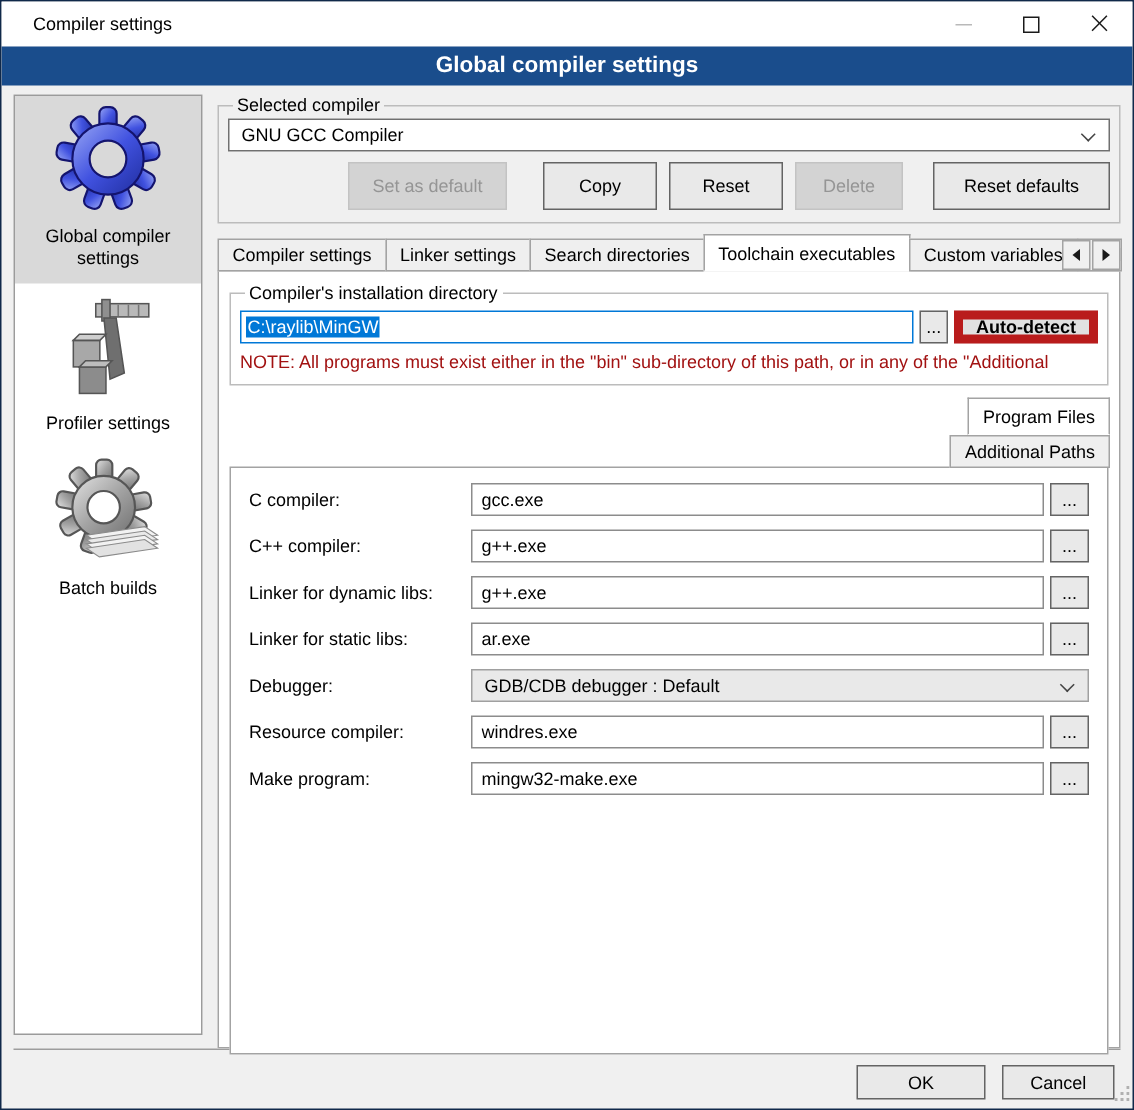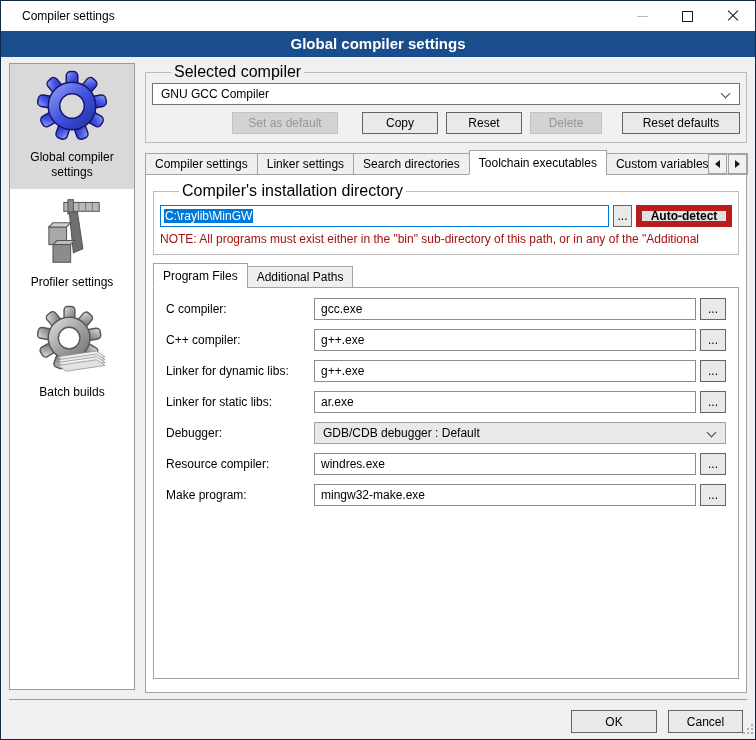--- a/index.html
+++ b/index.html
@@ -37,31 +37,31 @@
   .sidebar { width:126px; background:#fff; border:1px solid #9b9b9b; overflow:hidden; flex:none; }
   .side-item { display:flex; flex-direction:column; align-items:center;
                padding:6px 4px 9px; text-align:center; line-height:15px; cursor:default; }
   .side-item.selected { background:#d9d9d9; }
   .side-item .icn { margin-bottom:4px; }
 
   
   .main { flex:1; display:flex; flex-direction:column; min-width:0; }
 
   fieldset.group { border:1px solid #bcbcbc; padding:2px 6px 8px 6px; background:transparent; }
-  fieldset.group legend { font-size:16px; padding:0 3px; margin-left:19px; }
+  fieldset.group legend { font-size:12px; padding:0 3px; margin-left:3px; }
 
   .combo { height:22px; border:1px solid #707070; background:#fff;
            display:flex; align-items:center; padding:0 8px; position:relative; }
   .chev { position:absolute; right:10px; top:6px; width:7px; height:7px;
           border-right:1px solid #444; border-bottom:1px solid #444;
           transform:rotate(45deg); }
   .combo.gray { background:#e9e9e9; border-color:#a0a0a0; }
 
   .btnrow { display:flex; justify-content:flex-end; align-items:center; margin-top:7px; }
-  .btn { height:22px; background:#e9e9e9; border:1px solid #646464; font-size:12px;
+  .btn { height:32px; background:#e9e9e9; border:1px solid #646464; font-size:12px;
          display:flex; align-items:center; justify-content:center; padding:0 4px;
          font-family:"Liberation Sans", sans-serif; }
   .btn.disabled { background:#d3d3d3; border-color:#c3c3c3; color:#959595; }
   .b-setdef { width:106px; margin-right:24px; }
   .b-copy { width:76px; margin-right:8px; }
   .b-rename { width:76px; margin-right:8px; }
   .b-delete { width:72px; margin-right:20px; }
   .b-reset { width:118px; }
 
   
@@ -83,21 +83,21 @@
           height:519px; padding:7px 7px 16px 7px; }
 
   .dir-row { display:flex; align-items:center; gap:4px; margin-top:3px; }
   .dir-input { flex:1; height:22px; border:1px solid #0078d7; background:#fff;
                display:flex; align-items:center; padding:0 3px; overflow:hidden; white-space:nowrap; }
   .dir-input .sel { background:#0078d7; color:#fff; padding:0 1px; }
   .small-btn { width:19px; height:22px; flex:none; }
   .autodetect-btn { width:96px; height:22px; flex:none; background:#e1e1e1; border:6px solid #b91c1c;font-weight:bold; }
   .note { color:#a21212; margin-top:5px; white-space:nowrap; overflow:hidden; }
 
-  .subtabstrip { margin-top:8px; }
+  .subtabstrip { margin-top:8px;flex-direction:column; }
   .subpanel { border:1px solid #a3a3a3; background:#fff; padding:10px 12px 0 12px; height:392px; }
 
   .frow { display:flex; align-items:center; margin-bottom:9px; }
   .frow .flabel { width:148px; flex:none; }
   .ftext { flex:1; height:22px; border:1px solid #8c8c8c; background:#fff;
            padding:0 6px; font-size:12px; font-family:"Liberation Sans", sans-serif; min-width:0; }
   .frow .small-btn { margin-left:4px; width:26px; }
   .frow .combo { flex:1; }
 
   

